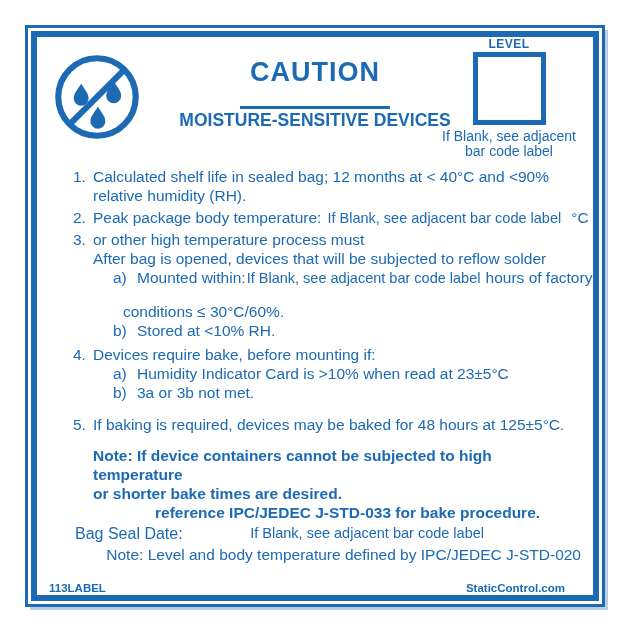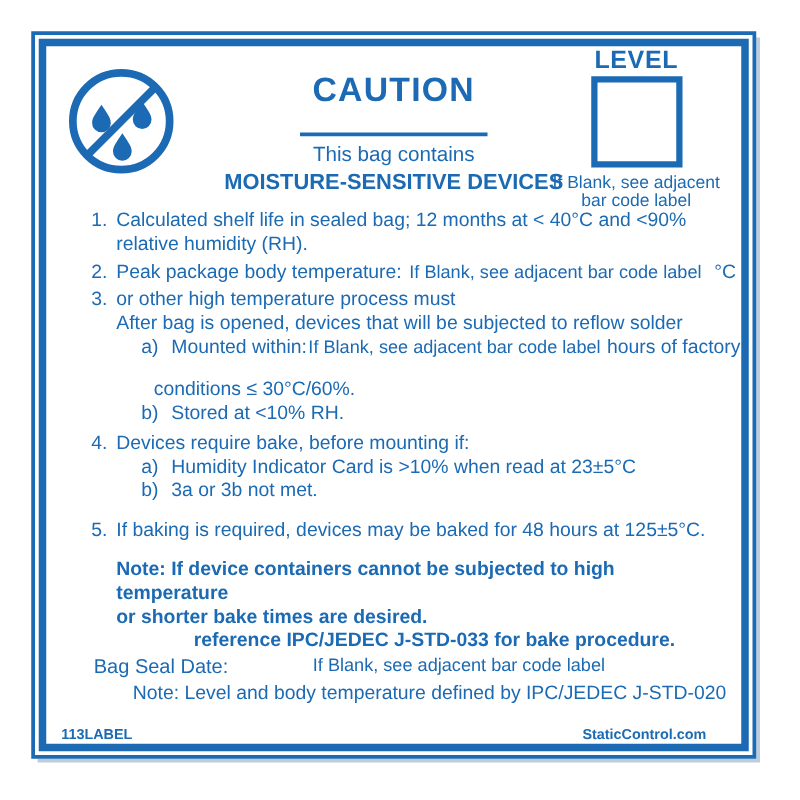--- a/index.html
+++ b/index.html
@@ -24,21 +24,21 @@
   .header { position:relative; height:126px; }
   .nm-icon { position:absolute; left:16px; top:16px; width:88px; height:88px; }
   .titles { text-align:center; padding-top:20px; }
   .caution {
     display:inline-block; font-size:27px; font-weight:bold; letter-spacing:1px;
     border-bottom:3px solid var(--blue); padding:0 10px 18px;
   }
   .sub1 { font-size:16.5px; margin-top:6px; }
   .sub2 { font-size:17.5px; font-weight:bold; margin-top:1px; }
   .level-col { position:absolute; right:8px; top:0; width:152px; text-align:center; }
-  .level-label { font-size:20px; font-weight:bold; letter-spacing:0.5px; }
+  .level-label { font-size:12px; font-weight:bold; letter-spacing:0.5px; }
   .level-box { width:73px; height:73px; border:5px solid var(--blue); margin:1px auto 4px; background:#fff; }
   .level-note { font-size:14px; line-height:15px; }
 
   
   .list { padding:2px 12px 0 36px; font-size:15.5px; line-height:19px; }
   .row { display:flex; align-items:flex-start; }
   .num { flex:0 0 20px; }
   .body { flex:1; }
   .item1 { margin-top:2px; }
   .item2 { margin-top:3px; }
@@ -83,21 +83,20 @@
           </defs>
           <circle cx="50" cy="50" r="44" fill="none" stroke="#1B6AB3" stroke-width="7"></circle>
           <use href="#drop" transform="translate(32,47)" fill="#1B6AB3"></use>
           <use href="#drop" transform="translate(69,44)" fill="#1B6AB3"></use>
           <use href="#drop" transform="translate(51,73)" fill="#1B6AB3"></use>
           <line x1="18" y1="82" x2="82" y2="18" stroke="#1B6AB3" stroke-width="7"></line>
         </svg>
 
         <div class="titles">
           <div class="caution">CAUTION</div>
-          <div class="sub1">This bag contains</div>
           <div class="sub2">MOISTURE-SENSITIVE DEVICES</div>
         </div>
 
         <div class="level-col">
           <div class="level-label">LEVEL</div>
           <div class="level-box"></div>
           <div class="level-note">If Blank, see adjacent bar code label</div>
         </div>
       </div>
 

